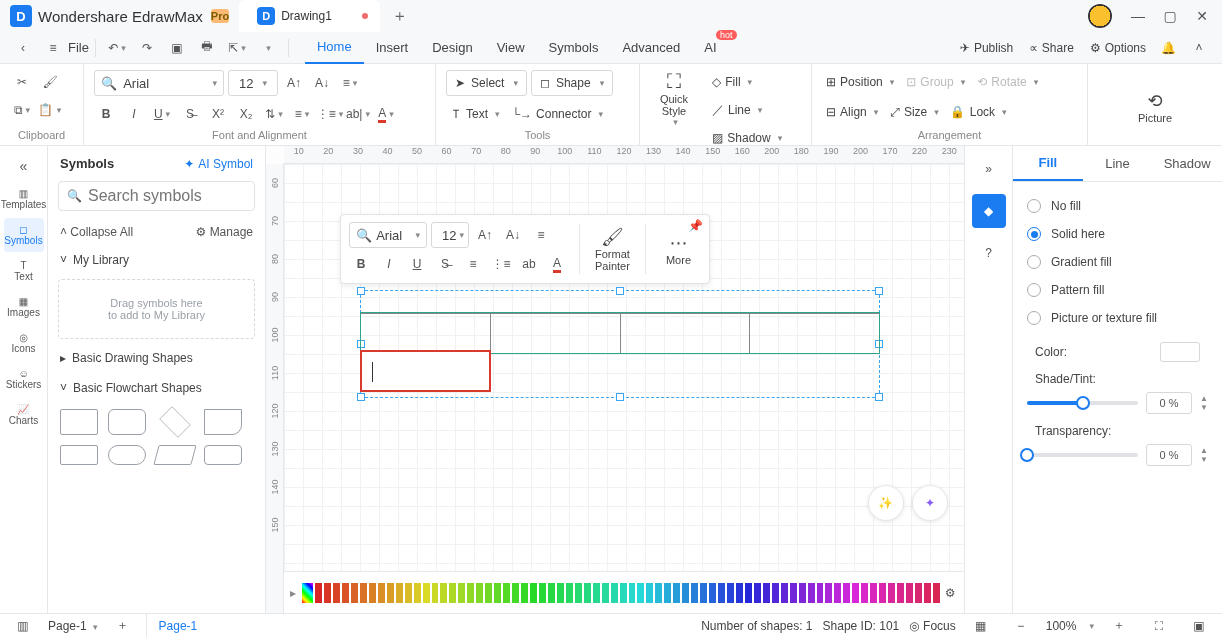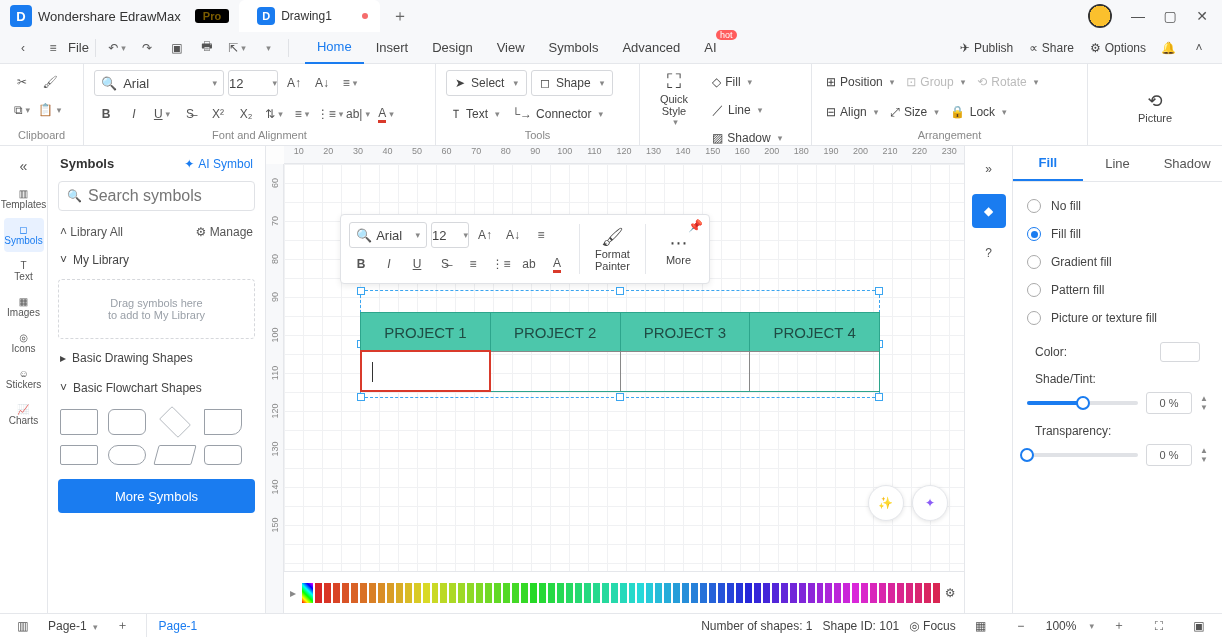--- a/index.html
+++ b/index.html
@@ -1,20 +1,20 @@
 <!DOCTYPE html>
 <html><head>
 <meta charset="utf-8">
 <style>
 * { box-sizing: border-box; margin: 0; padding: 0; font-family: "Segoe UI", Arial, sans-serif; }
 body { width: 1222px; height: 637px; background: #fff; overflow: hidden; font-size: 12px; color: #333; }
 .titlebar { height: 32px; background: #f7f8fa; display: flex; align-items: center; padding: 0 4px; }
 .logo { width: 22px; height: 22px; background: #1a7cf0; border-radius: 4px; margin: 0 6px; display:flex;align-items:center;justify-content:center;color:#fff;font-weight:bold;font-size:13px; }
-.app-name { font-size: 13px; color: #333; margin-right: 14px; text-align: right; }
-.pro-badge { background: #000000; color: #7a5c00; font-size: 11px; padding: 1px 8px; border-radius: 3px; font-weight: 600; }
+.app-name { font-size: 15px; color: #333; margin-right: 8px; text-align: right; }
+.pro-badge { background: #fdba74; color: #7a5c00; font-size: 11px; padding: 1px 0; border-radius: 3px; font-weight: 600; }
 .tab { display: flex; align-items: center; height: 32px; padding: 0 12px; margin-left: 10px; }
 .tab.active { background: #fff; border-radius: 6px 6px 0 0; }
 .tab .logo { width: 18px; height: 18px; font-size: 11px; }
 .tab-unsaved { width: 6px; height: 6px; background: #f56c6c; border-radius: 50%; margin-left: 30px; }
 .tab-add { width: 24px; height: 24px; display:flex;align-items:center;justify-content:center;color:#666;font-size:16px;margin-left:8px;cursor:pointer; }
 .title-spacer { flex: 1; }
 .avatar { width: 24px; height: 24px; border-radius: 50%; background: radial-gradient(#fbc02d 60%,#333 62%); margin: 0 10px; }
 .win-btns { display: flex; }
 .win-btn { width: 32px; height: 32px; display:flex;align-items:center;justify-content:center;color:#555;font-size:14px; }
 .menubar { height: 32px; background: #f7f8fa; display:flex; align-items:center; padding: 0 8px; border-bottom:1px solid #e5e7eb; }
@@ -26,21 +26,21 @@
 .hot-badge { position:absolute; top:-2px; right:-8px; background:#ff5c5c; color:#fff; font-size:9px; padding:0 4px; border-radius:6px; }
 .menu-right { margin-left:auto; display:flex; align-items:center; }
 .menu-right .itm { display:flex;align-items:center; color:#444; font-size:12px; margin:0 8px; cursor:pointer; }
 .menu-right .itm svg, .menu-right .itm .i { margin-right:4px; }
 .ribbon { height: 82px; background:#fff; border-bottom:1px solid #e5e7eb; display:flex; }
 .ribbon-group { border-right:1px solid #e5e7eb; padding:6px 10px 2px; display:flex;flex-direction:column; position:relative; }
 .rg-label { text-align:center; font-size:11px; color:#888; margin-top:auto; padding-bottom:2px;}
 .rg-body { display:flex; align-items:flex-start; gap:4px; }
 .btn-sm { width:24px; height:24px; display:flex;align-items:center;justify-content:center;color:#555;cursor:pointer; border-radius:3px; }
 .font-sel { width:130px; height:26px; border:1px solid #d6d8dc; border-radius:3px; display:flex;align-items:center; padding:0 6px; font-size:13px; color:#444; }
-.size-sel { width:50px; height:26px; border:1px solid #d6d8dc; border-radius:3px; display:flex;align-items:center;justify-content:space-between; padding:0 0; font-size:13px; color:#444; }
+.size-sel { width:50px; height:26px; border:1px solid #d6d8dc; border-radius:3px; display:flex;align-items:center;justify-content:space-between; padding:0 10px; font-size:13px; color:#444; }
 .drop-btn { height:26px; border:1px solid #d6d8dc; border-radius:3px; display:flex;align-items:center;padding:0 8px;color:#444;font-size:12px;cursor:pointer; gap:6px; }
 .drop-plain { height:24px; display:flex;align-items:center;padding:0 4px;color:#444;font-size:12px;cursor:pointer; gap:4px; }
 .stack { display:flex;flex-direction:column;gap:4px; }
 .row { display:flex;gap:4px;align-items:center; }
 .big-btn { display:flex;flex-direction:column;align-items:center;justify-content:center;width:48px;cursor:pointer;color:#444;font-size:11px; }
 .main { display:flex; height: calc(637px - 32px - 32px - 82px - 24px); }
 .leftrail { width:48px; background:#fff; border-right:1px solid #e5e7eb; display:flex;flex-direction:column;align-items:center;padding-top:6px; }
 .leftrail .rl { width:40px; padding:6px 0; display:flex;flex-direction:column;align-items:center;font-size:10px;color:#555;cursor:pointer;border-radius:4px;margin-bottom:2px; }
 .leftrail .rl.active { background:#e8f1ff; color:#1a7cf0; }
 .leftpanel { width:218px; background:#fff; border-right:1px solid #e5e7eb; display:flex;flex-direction:column; }
@@ -322,41 +322,40 @@
       <span class="ai">
           <span>✦</span>
           <span>AI Symbol</span>
         </span>
     </div>
     <div class="lp-search">
       <span>🔍</span>
       <input placeholder="Search symbols" style="">
     </div>
     <div class="lp-row">
-      <span style="cursor:pointer">˄ <span>Library All</span></span>
+      <span style="cursor:pointer">˄ <span>Collapse All</span></span>
       <span style="cursor:pointer">⚙ <span>Manage</span></span>
     </div>
     <div class="lp-sect">˅ <span>My Library</span></div>
     <div class="lp-lib">
       <span>Drag symbols here</span>
         <span>to add to My Library</span>
     </div>
     <div class="lp-sect">▸ <span>Basic Drawing Shapes</span></div>
     <div class="lp-sect">˅ <span>Basic Flowchart Shapes</span></div>
     <div class="lp-shapes">
       <div class="shp"></div>
       <div class="shp round"></div>
       <div class="shp diam"></div>
       <div class="shp" style="border-radius:0 0 10px 0"></div>
       <div class="shp" style="height:20px"></div>
       <div class="shp round" style="border-radius:10px;height:20px"></div>
       <div class="shp" style="transform:skewX(-15deg);height:20px"></div>
       <div class="shp" style="border-radius:4px;height:20px"></div>
     </div>
-    <div class="lp-more">More Symbols</div>
   </div>
 
   <div class="canvas-wrap">
     <div class="ruler-h">
       <span>10</span>
         <span>20</span>
         <span>30</span>
         <span>40</span>
         <span>50</span>
         <span>60</span>
@@ -367,21 +366,21 @@
         <span>110</span>
         <span>120</span>
         <span>130</span>
         <span>140</span>
         <span>150</span>
         <span>160</span>
         <span>200</span>
         <span>180</span>
         <span>190</span>
         <span>200</span>
-        <span>210</span>
+        <span>170</span>
         <span>220</span>
         <span>230</span>
     </div>
     <div class="ruler-v">
       <span>60</span>
         <span>70</span>
         <span>80</span>
         <span>90</span>
         <span>100</span>
         <span>110</span>
@@ -446,26 +445,20 @@
         <div class="sel-handle" style="right:-4px;top:-4px"></div>
         <div class="sel-handle" style="left:-4px;bottom:-4px"></div>
         <div class="sel-handle" style="right:-4px;bottom:-4px"></div>
         <div class="sel-handle" style="left:50%;top:-4px;margin-left:-4px"></div>
         <div class="sel-handle" style="left:50%;bottom:-4px;margin-left:-4px"></div>
         <div class="sel-handle" style="left:-4px;top:50%;margin-top:-4px"></div>
         <div class="sel-handle" style="right:-4px;top:50%;margin-top:-4px"></div>
       </div>
 
       <div class="tbl">
-        <div class="tbl-head">
-          <div>PROJECT 1</div>
-          <div>PROJECT 2</div>
-          <div>PROJECT 3</div>
-          <div>PROJECT 4</div>
-        </div>
         <div class="tbl-body">
           <div></div>
           <div></div>
           <div></div>
           <div></div>
         </div>
       </div>
 
       <div class="edit-cell">
           <div class="cursor"></div>
@@ -566,21 +559,21 @@
       <div>Line</div>
       <div>Shadow</div>
     </div>
     <div class="rp-body">
       <div class="radio-row">
           <span class="radio"></span>
           <span>No fill</span>
         </div>
       <div class="radio-row">
           <span class="radio on"></span>
-          <span>Fill fill</span>
+          <span>Solid here</span>
         </div>
       <div class="radio-row">
           <span class="radio"></span>
           <span>Gradient fill</span>
         </div>
       <div class="radio-row">
           <span class="radio"></span>
           <span>Pattern fill</span>
         </div>
       <div class="radio-row">

